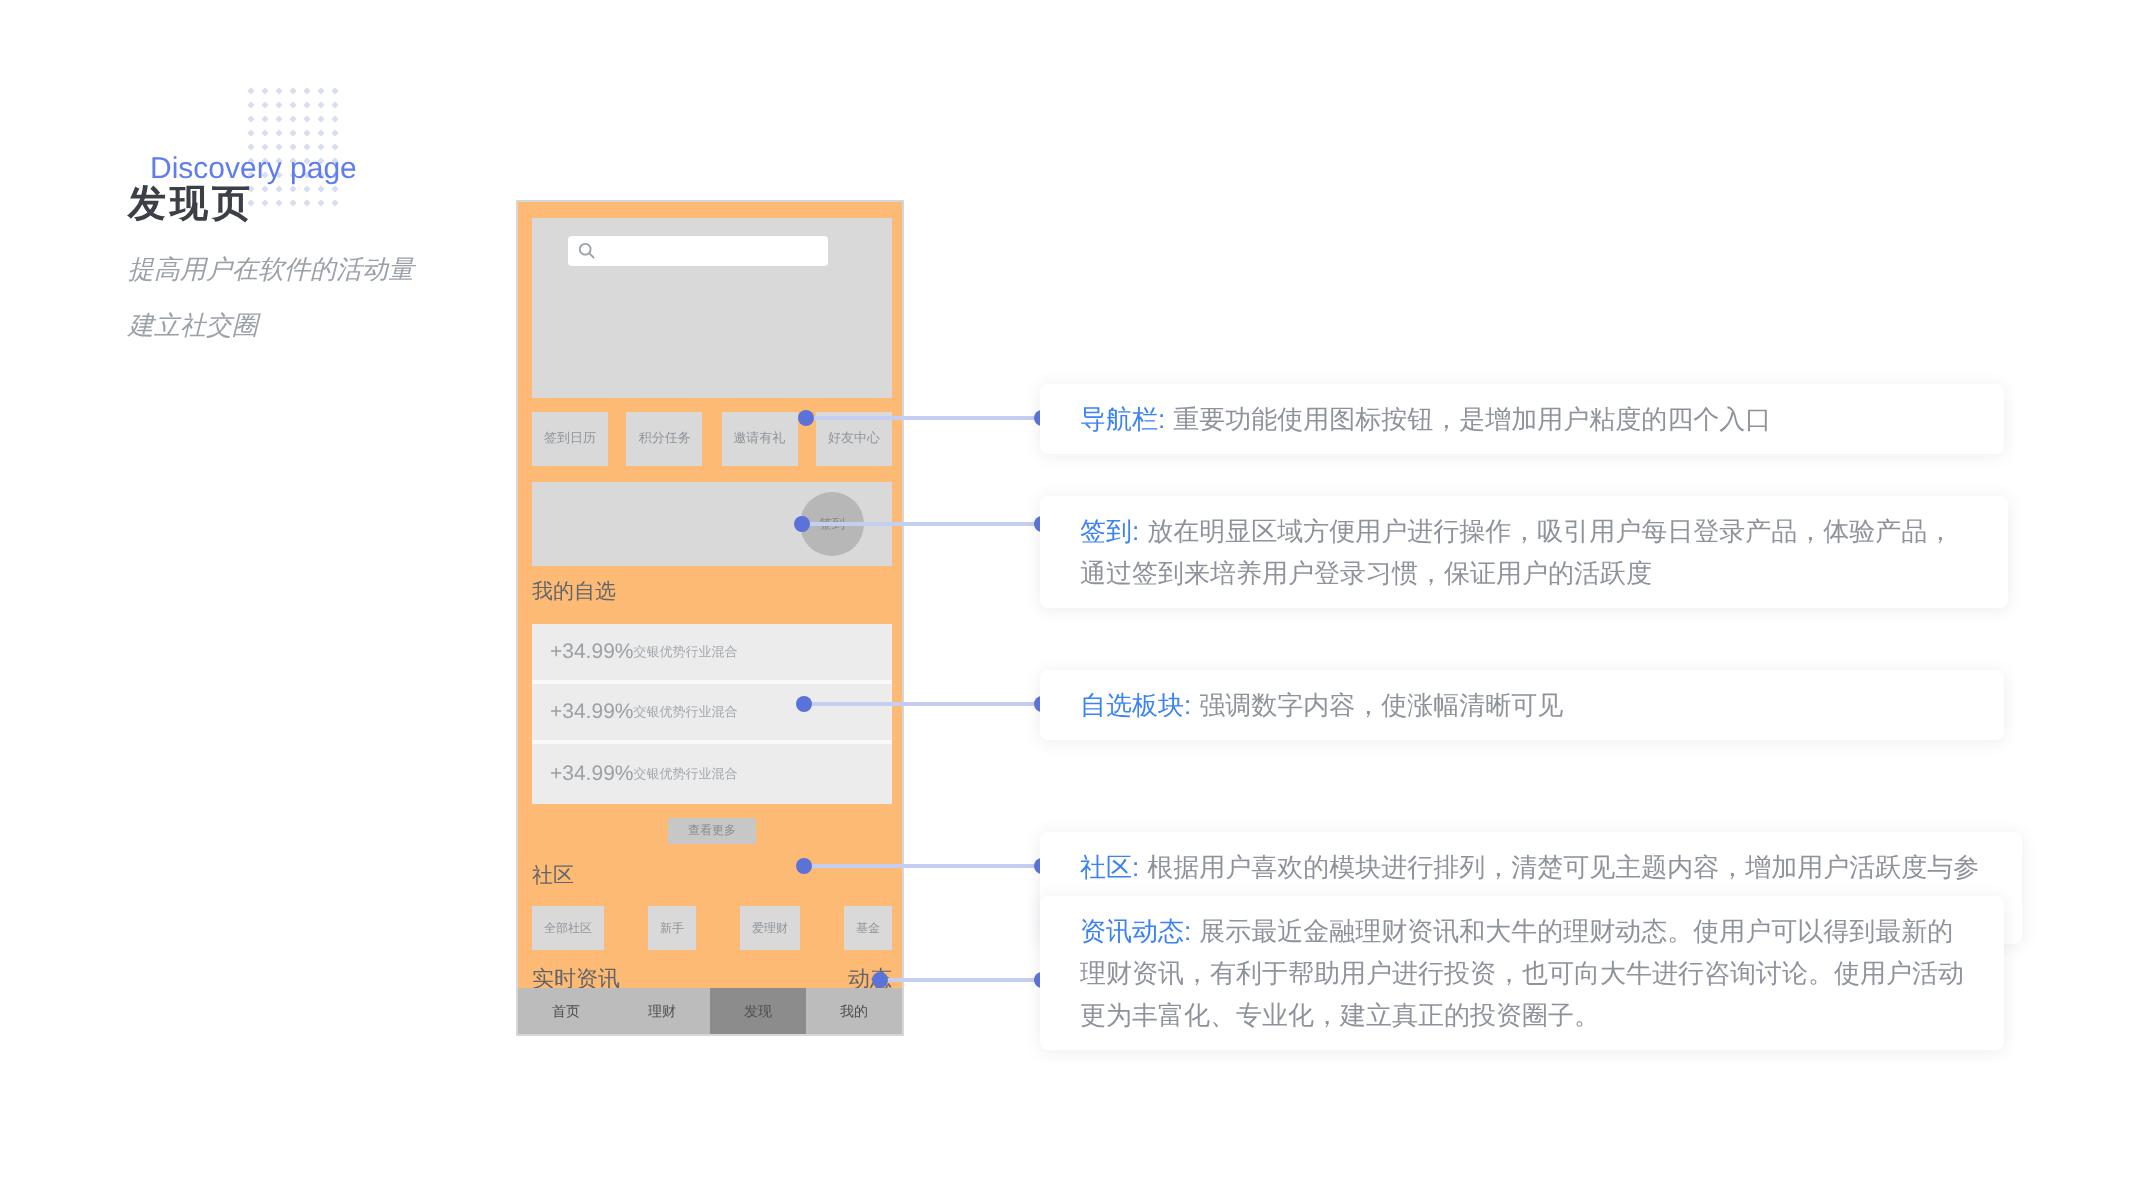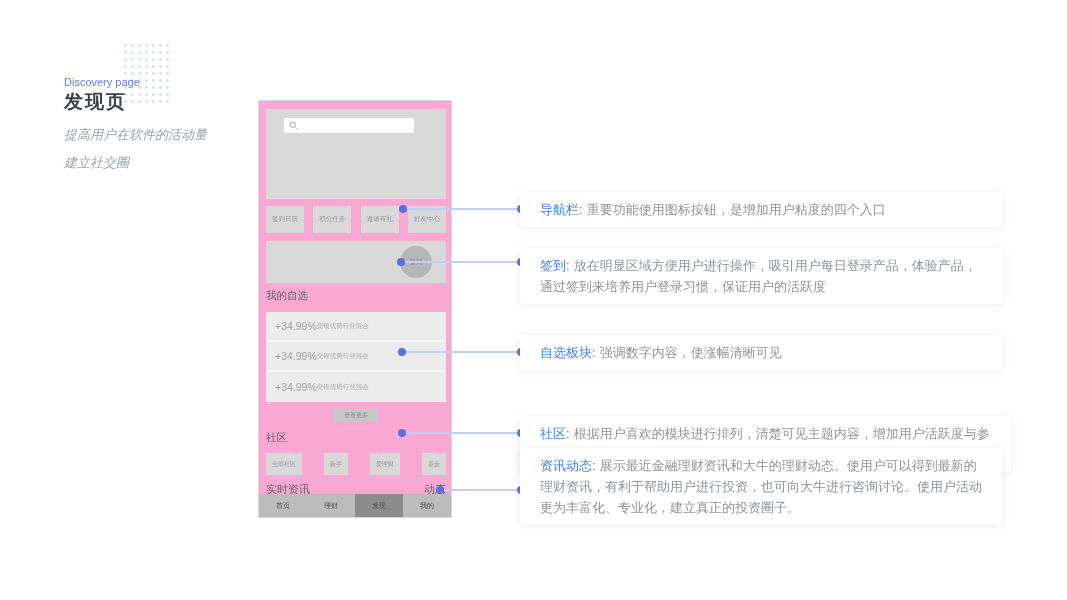--- a/index.html
+++ b/index.html
@@ -6,26 +6,26 @@
   html,body { background:#ffffff; }
   body { font-family:"Liberation Sans","DejaVu Sans",sans-serif; }
   .canvas { position:relative; width:1067px; height:600px; background:#ffffff; overflow:hidden; }
 
   
   .dot-pattern { position:absolute; left:122px; top:42px; width:50px; height:64px;
     background-image:radial-gradient(#d9def2 1.3px, transparent 1.5px);
     background-size:7px 7px; }
   .page-title { position:absolute; left:64px; top:49px; font-size:19px; color:#3c4046;
     font-weight:bold; letter-spacing:2px;margin-top:40px; }
-  .page-subtitle { position:absolute; left:64px; top:76px; font-size:11px; color:#5f7cf0; }
+  .page-subtitle { position:absolute; left:75px; top:76px; font-size:15px; color:#5f7cf0; }
   .intro { position:absolute; left:64px; top:121px; font-size:13px; color:#9ba1a9; line-height:28px;font-style:italic; }
 
   
   .phone { position:absolute; left:258px; top:100px; width:194px; height:418px;
-    background:#f9a8d4; border:1px solid #d5d7da; }
+    background:#fdba74; border:1px solid #d5d7da; }
   .hero { position:absolute; left:7px; top:8px; width:180px; height:90px; background:#d9d9d9; }
   .search-bar { position:absolute; left:18px; top:9px; width:130px; height:15px; background:#ffffff;
     border-radius:2px; display:flex; align-items:center; padding-left:5px; }
   .nav-row { position:absolute; left:7px; top:105px; width:180px; height:27px;
     display:flex; justify-content:space-between; }
   .nav-btn { width:38px; height:27px; background:#d9d9d9; color:#8f959c; font-size:6.5px;
     display:flex; align-items:center; justify-content:center; white-space:nowrap; }
   .banner { position:absolute; left:7px; top:140px; width:180px; height:42px; background:#d9d9d9; }
   .signin-circle { position:absolute; left:141px; top:145px; width:32px; height:32px;
     border-radius:50%; background:#b7b7b7; color:#878787; font-size:6.5px;

